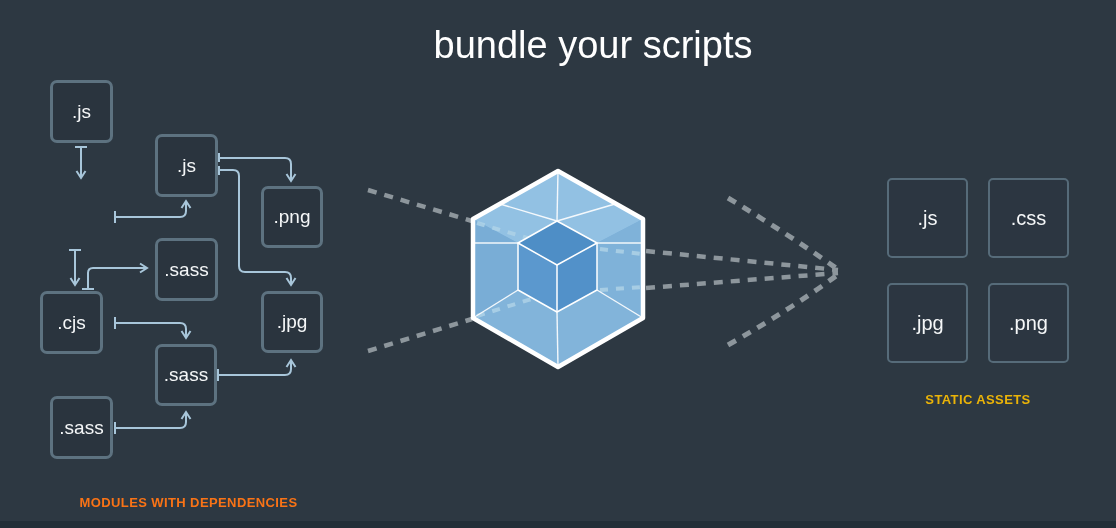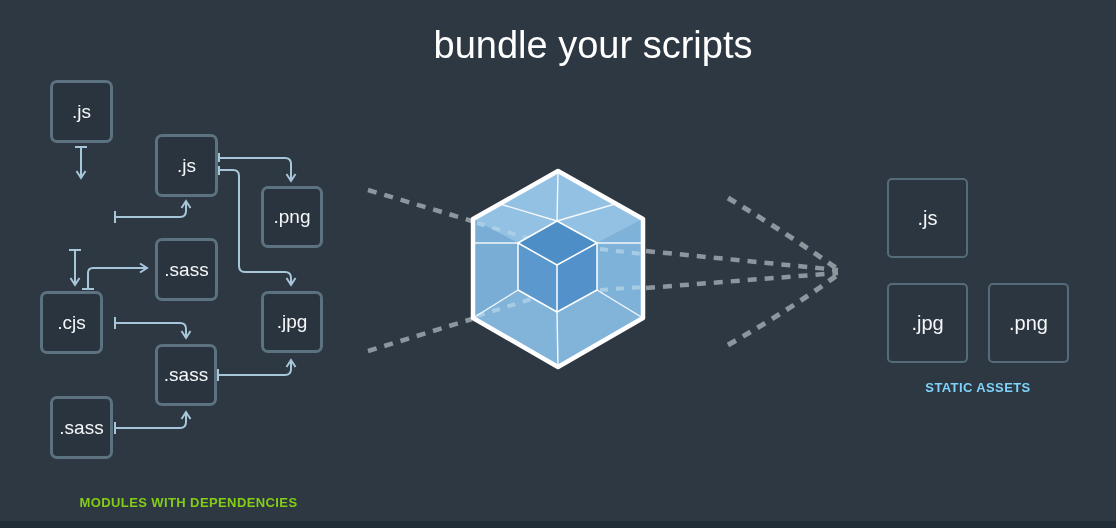--- a/index.html
+++ b/index.html
@@ -21,22 +21,22 @@
   .abox{
     position:absolute;width:81px;height:80px;box-sizing:border-box;
     border:2.5px solid #566b79;border-radius:5px;background:#2c3641;
     display:flex;align-items:center;justify-content:center;
     color:#f5f7f8;font-size:20px;
   }
   .caption{
     position:absolute;font-size:13px;font-weight:700;letter-spacing:0.4px;
     text-align:center;
   }
-  .caption-left{left:46px;width:285px;top:495px;color:#84cc16;}
-  .caption-right{left:887px;width:182px;top:380px;color:#7dd3fc;}
+  .caption-left{left:46px;width:285px;top:495px;color:#f97316;}
+  .caption-right{left:887px;width:182px;top:392px;color:#eab308;}
   .footer-strip{
     position:absolute;left:0;top:521px;width:100%;height:7px;background:#222e37;
   }
 </style>
 </head>
 <body>
 
 <div class="stage">
 
   <div class="title">bundle your scripts</div>
@@ -133,20 +133,21 @@
   <div class="mbox" style="left:50px;top:80px">.js</div>
   <div class="mbox" style="left:155px;top:134px">.js</div>
   <div class="mbox" style="left:261px;top:186px;width:62px;height:62px">.png</div>
   <div class="mbox" style="left:155px;top:238px">.sass</div>
   <div class="mbox" style="left:40px;top:291px">.cjs</div>
   <div class="mbox" style="left:155px;top:344px;width:62px;height:62px">.sass</div>
   <div class="mbox" style="left:261px;top:291px;width:62px;height:62px">.jpg</div>
   <div class="mbox" style="left:50px;top:396px">.sass</div>
 
   <div class="abox" style="left:887px;top:178px">.js</div>
+  <div class="abox" style="left:988px;top:178px">.css</div>
   <div class="abox" style="left:887px;top:283px">.jpg</div>
   <div class="abox" style="left:988px;top:283px">.png</div>
 
   <div class="caption caption-left">MODULES WITH DEPENDENCIES</div>
   <div class="caption caption-right">STATIC ASSETS</div>
 
   <div class="footer-strip"></div>
 </div>
 
 </body></html>

